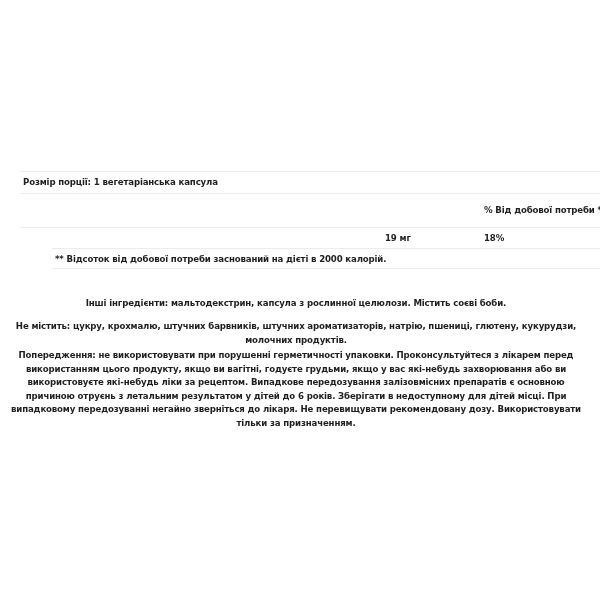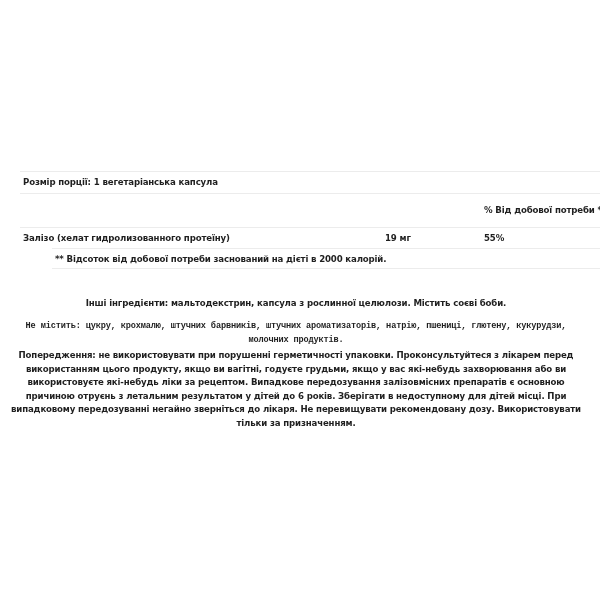--- a/index.html
+++ b/index.html
@@ -48,38 +48,37 @@
     .r-header .c3 { top: 10px; }
     .para {
       position: absolute;
       left: 6px;
       width: 580px;
       font-weight: bold;
       line-height: 13.6px;
       text-align: center;
     }
     .p-other { top: 297px; }
-    .p-free { top: 320px; font-family: Liberation Mono, monospace; }
+    .p-free { top: 320px; }
     .p-warn { top: 349px; }
   </style>
 </head>
 <body>
 
 <div class="panel">
   <div class="row r-serving">
     <span class="cell c1">Розмір порції: 1 вегетаріанська капсула</span>
   </div>
   <div class="row r-header">
     <span class="cell c1"></span>
     <span class="cell c3">% Від добової потреби **</span>
   </div>
   <div class="row r-iron">
-    <span class="cell c1">Залізо (хелат гидролизованного протеїну)</span>
     <span class="cell c2">19 мг</span>
-    <span class="cell c3">55%</span>
+    <span class="cell c3">18%</span>
   </div>
   <div class="row r-note last">
     <span class="cell c1">** Відсоток від добової потреби заснований на дієті в 2000 калорій.</span>
   </div>
 </div>
 
 <div class="para p-other">Інші інгредієнти: мальтодекстрин, капсула з рослинної целюлози. Містить соєві боби.</div>
 <div class="para p-free">Не містить: цукру, крохмалю, штучних барвників, штучних ароматизаторів, натрію, пшениці, глютену, кукурудзи, молочних продуктів.</div>
 <div class="para p-warn">Попередження: не використовувати при порушенні герметичності упаковки. Проконсультуйтеся з лікарем перед використанням цього продукту, якщо ви вагітні, годуєте грудьми, якщо у вас які-небудь захворювання або ви використовуєте які-небудь ліки за рецептом. Випадкове передозування залізовмісних препаратів є основною причиною отруєнь з летальним результатом у дітей до 6 років. Зберігати в недоступному для дітей місці. При випадковому передозуванні негайно зверніться до лікаря. Не перевищувати рекомендовану дозу. Використовувати тільки за призначенням.</div>
 

